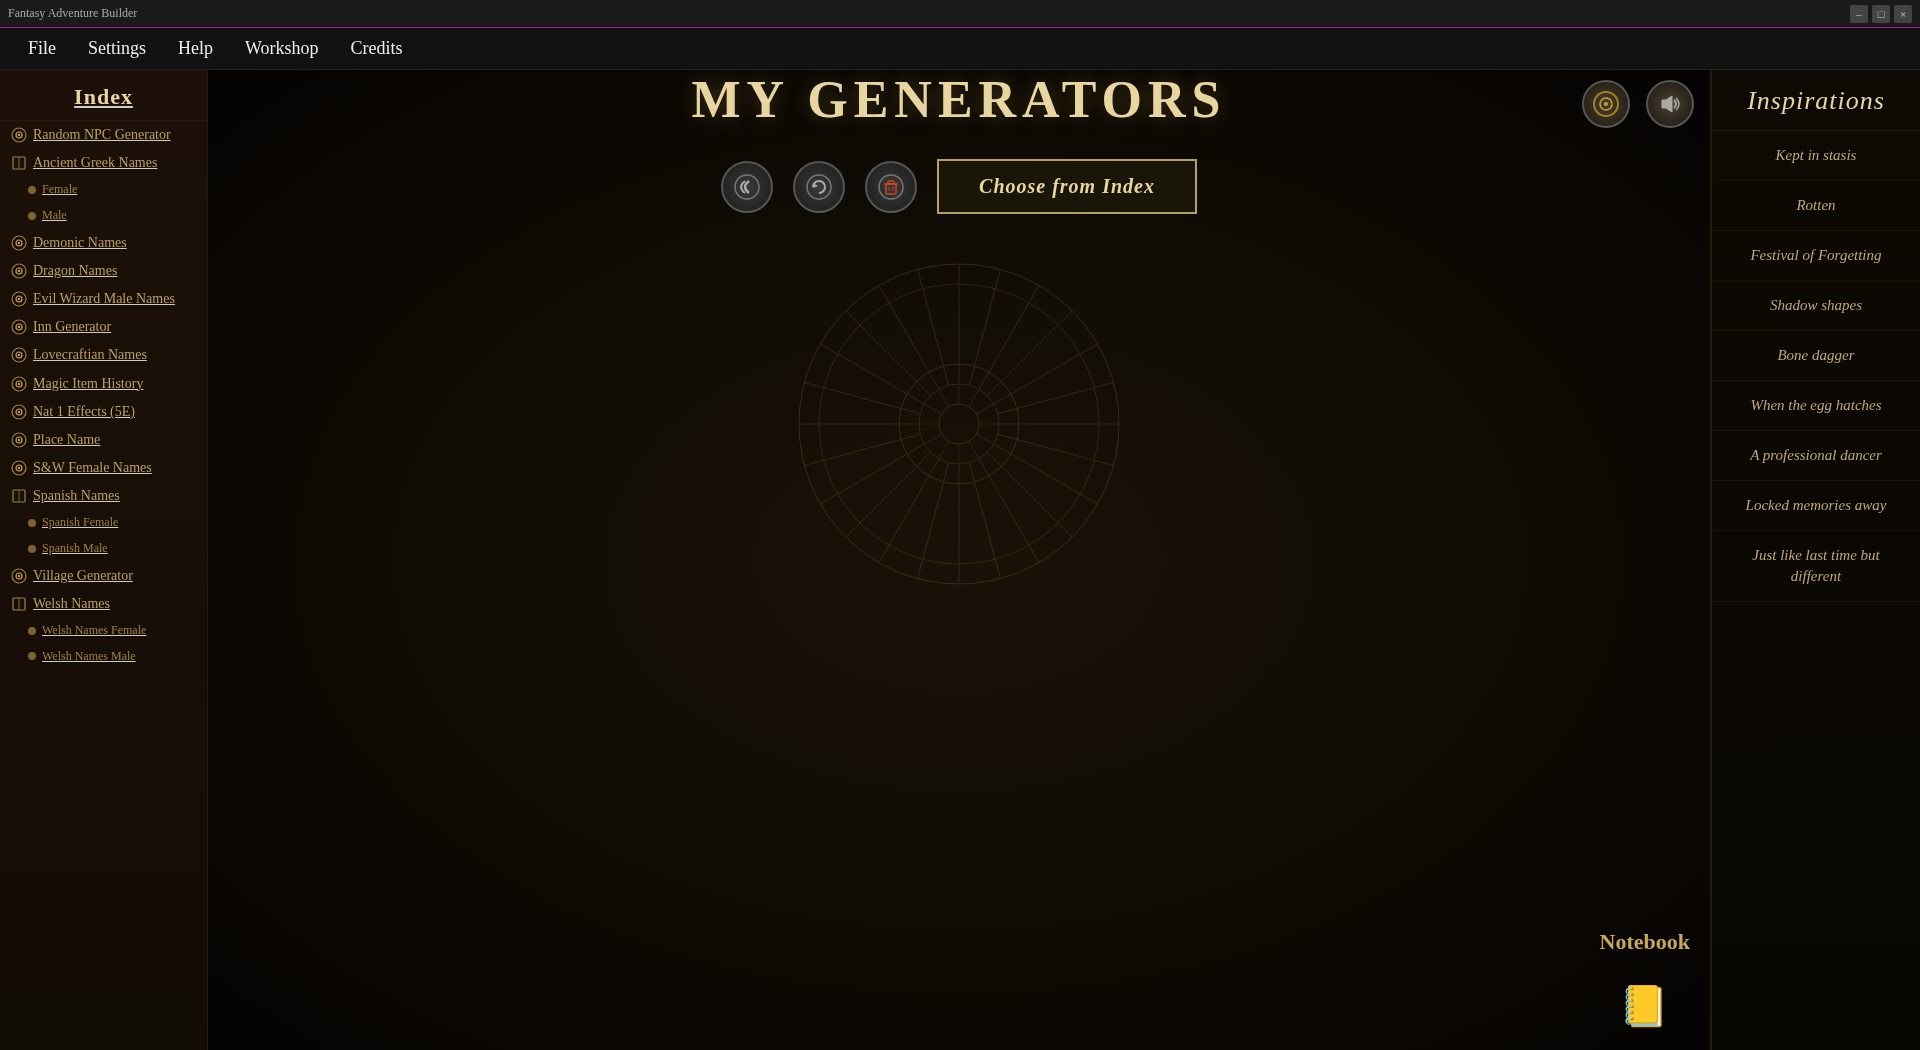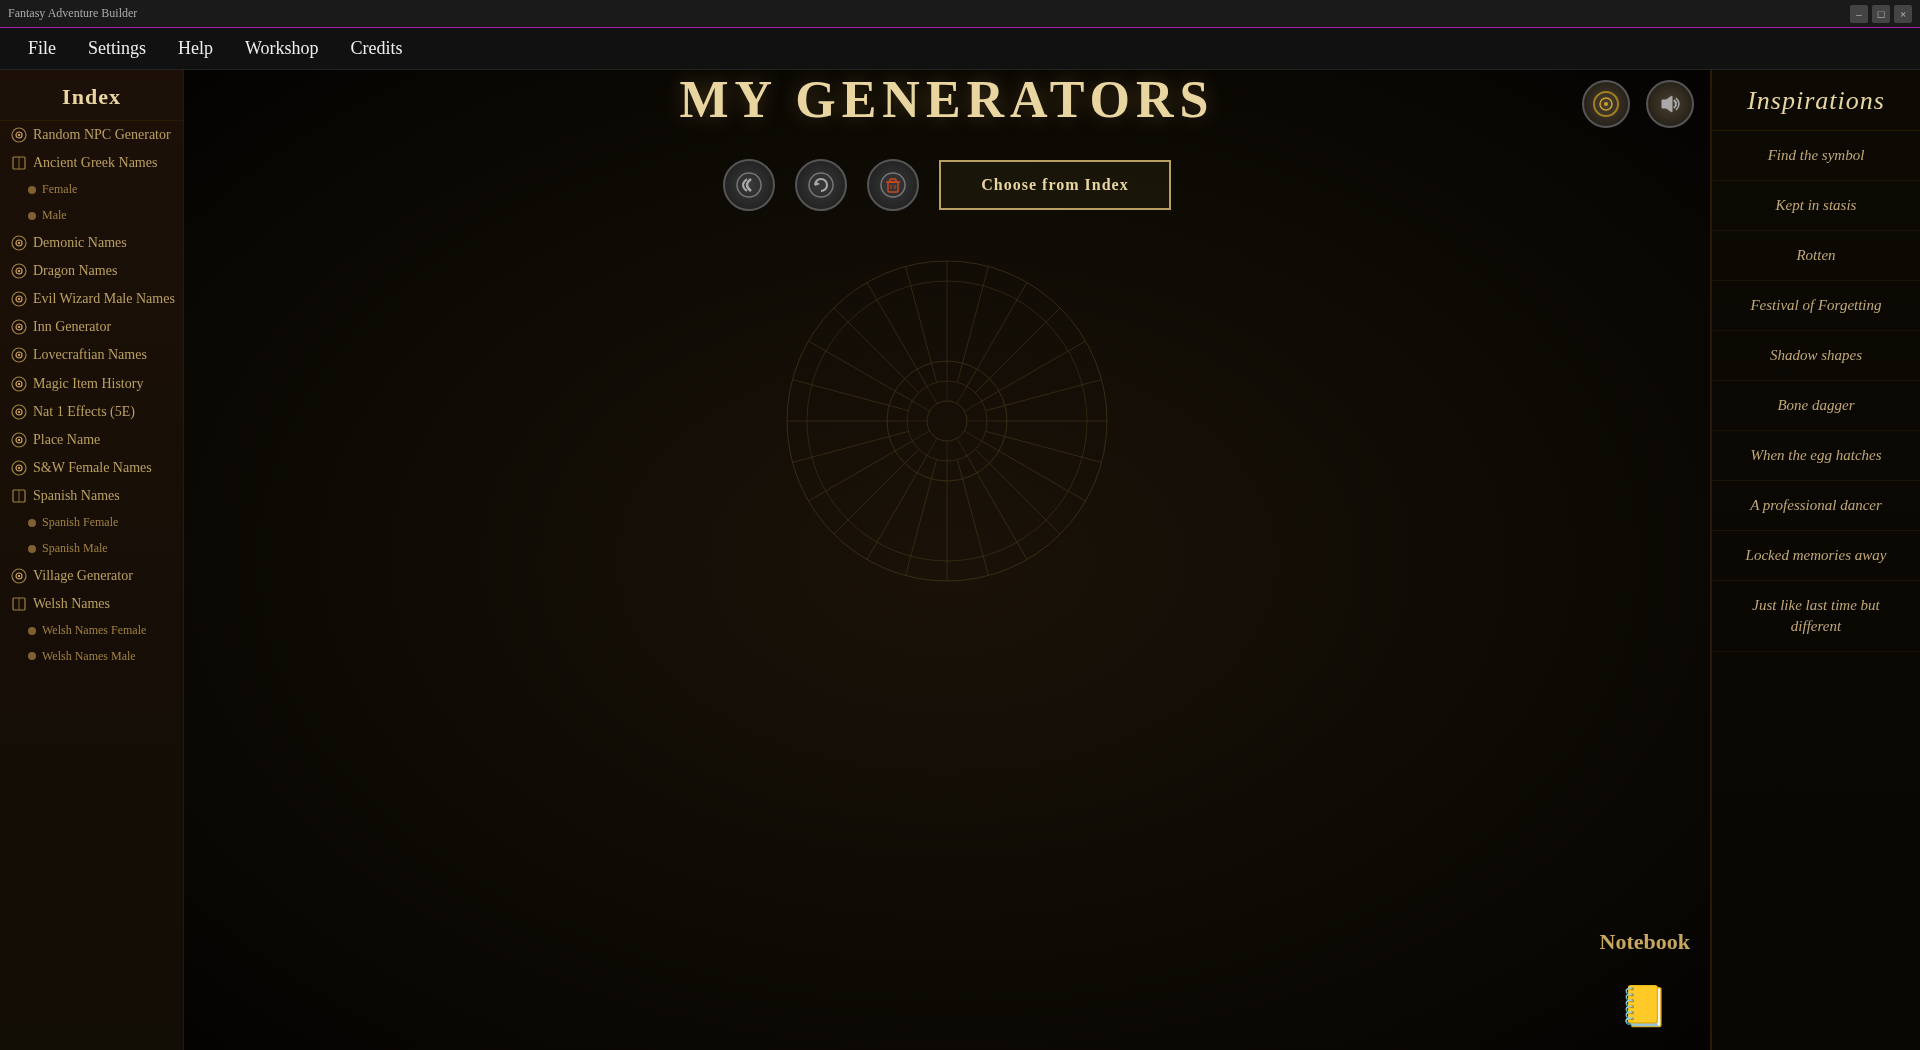--- a/index.html
+++ b/index.html
@@ -54,25 +54,26 @@
     }
 
     
     #main-layout {
       display: flex;
       height: calc(1050px - 28px - 42px);
     }
 
     
     #sidebar {
-      width: 184px;
+      width: 208px;
       background: linear-gradient(180deg, #1c1008 0%, #120d05 100%);
       border-right: 1px solid #2a1a05;
       overflow-y: auto;
       flex-shrink: 0;
+      text-decoration: underline;
     }
     #sidebar::-webkit-scrollbar { width: 4px; }
     #sidebar::-webkit-scrollbar-track { background: #111; }
     #sidebar::-webkit-scrollbar-thumb { background: #444; }
 
     #sidebar-title {
       text-align: center;
       font-size: 22px;
       color: #e8d5a0;
       padding: 14px 0 10px;
@@ -142,25 +143,26 @@
       font-size: 20px;
       color: #aaa;
     }
     .toolbar-btn.delete { color: #c84820; }
 
     #choose-btn {
       padding: 14px 40px;
       border: 2px solid #b8a060;
       background: rgba(30,25,10,0.7);
       color: #e8d5a0;
-      font-size: 16px;
+      font-size: 20px;
       font-family: 'Georgia', serif;
       font-weight: bold;
       cursor: pointer;
       letter-spacing: 1px;
+      font-style: italic;
     }
 
     
     #wheel-container {
       margin-top: 40px;
       opacity: 0.25;
     }
 
     
     #notebook {
@@ -529,21 +531,20 @@
 
     <div id="notebook">
       <div id="notebook-title">Notebook</div>
       <span class="notebook-icon">📒</span>
     </div>
   </div>
 
   <div id="inspirations-panel">
     <div id="inspirations-title">Inspirations</div>
     <div id="inspirations-list">
-        <div class="inspiration-item">Find the symbol</div>
         <div class="inspiration-item">Kept in stasis</div>
         <div class="inspiration-item">Rotten</div>
         <div class="inspiration-item">Festival of Forgetting</div>
         <div class="inspiration-item">Shadow shapes</div>
         <div class="inspiration-item">Bone dagger</div>
         <div class="inspiration-item">When the egg hatches</div>
         <div class="inspiration-item">A professional dancer</div>
         <div class="inspiration-item">Locked memories away</div>
         <div class="inspiration-item">Just like last time but different</div>
       </div>

